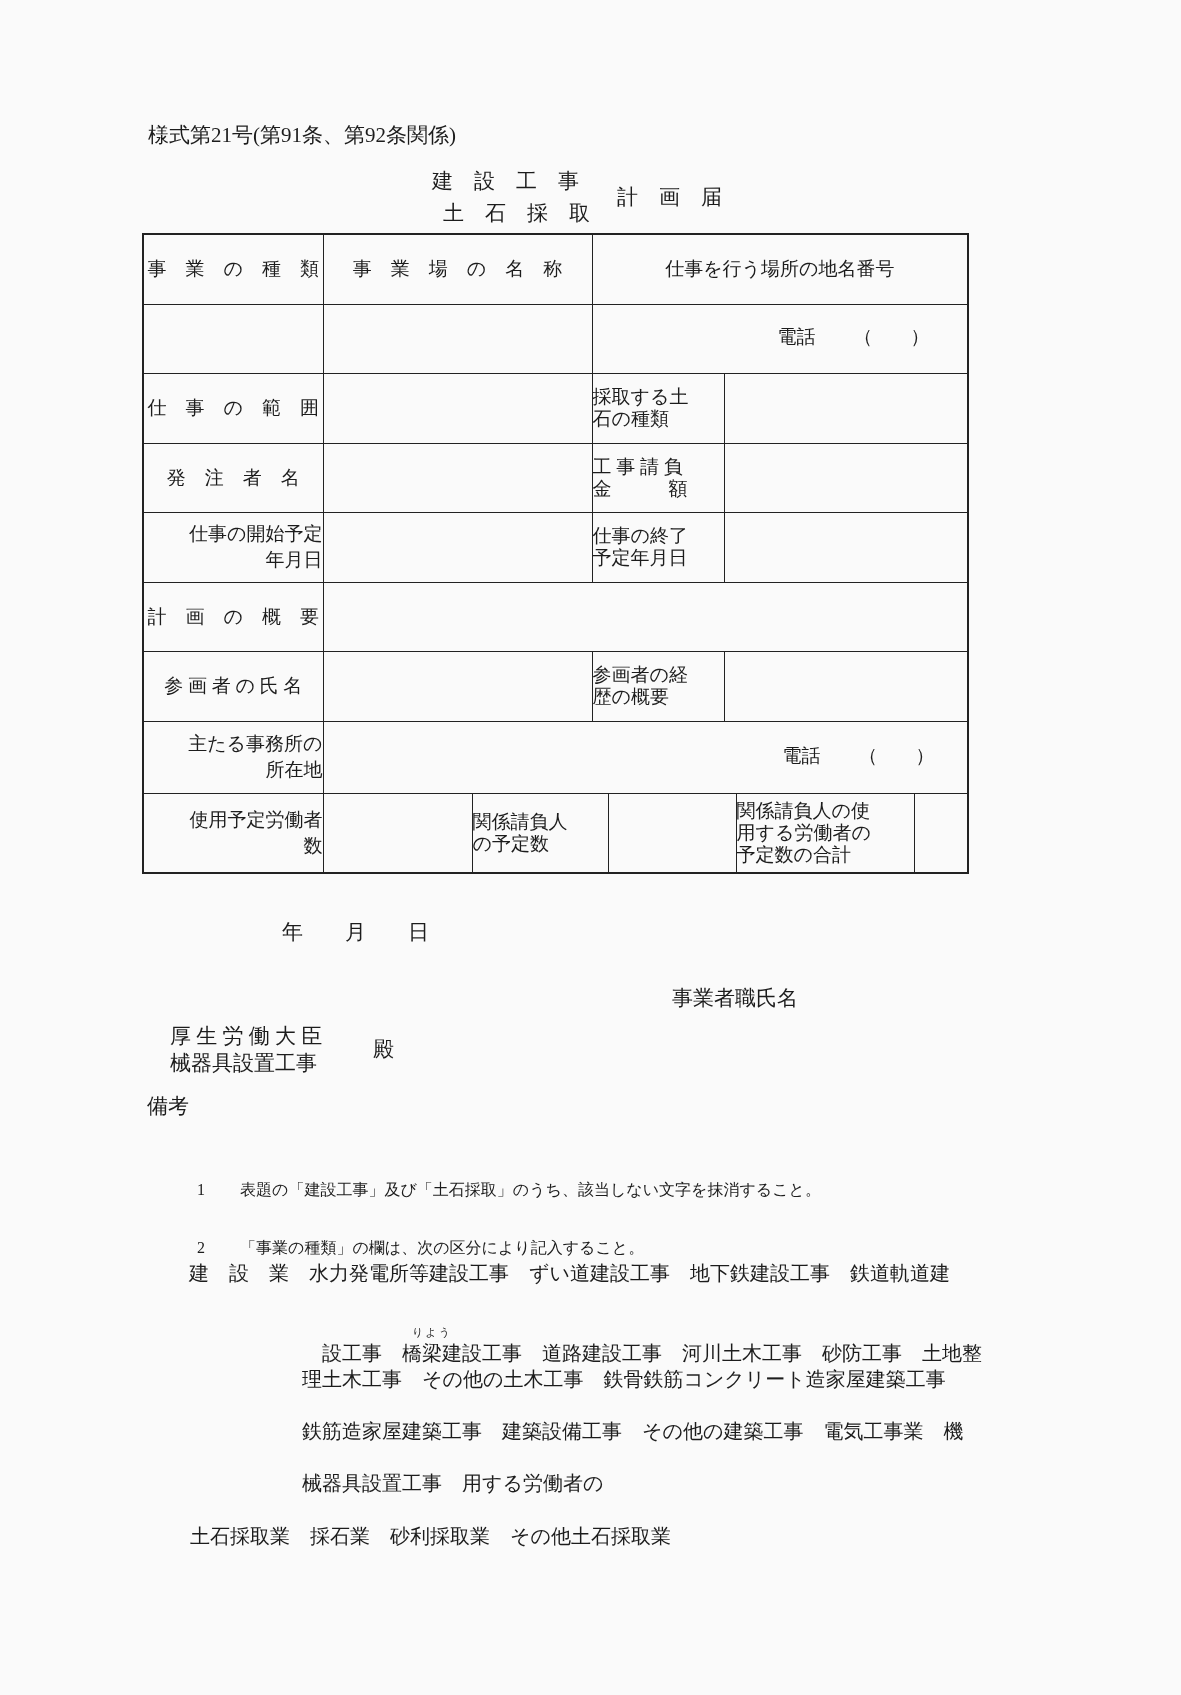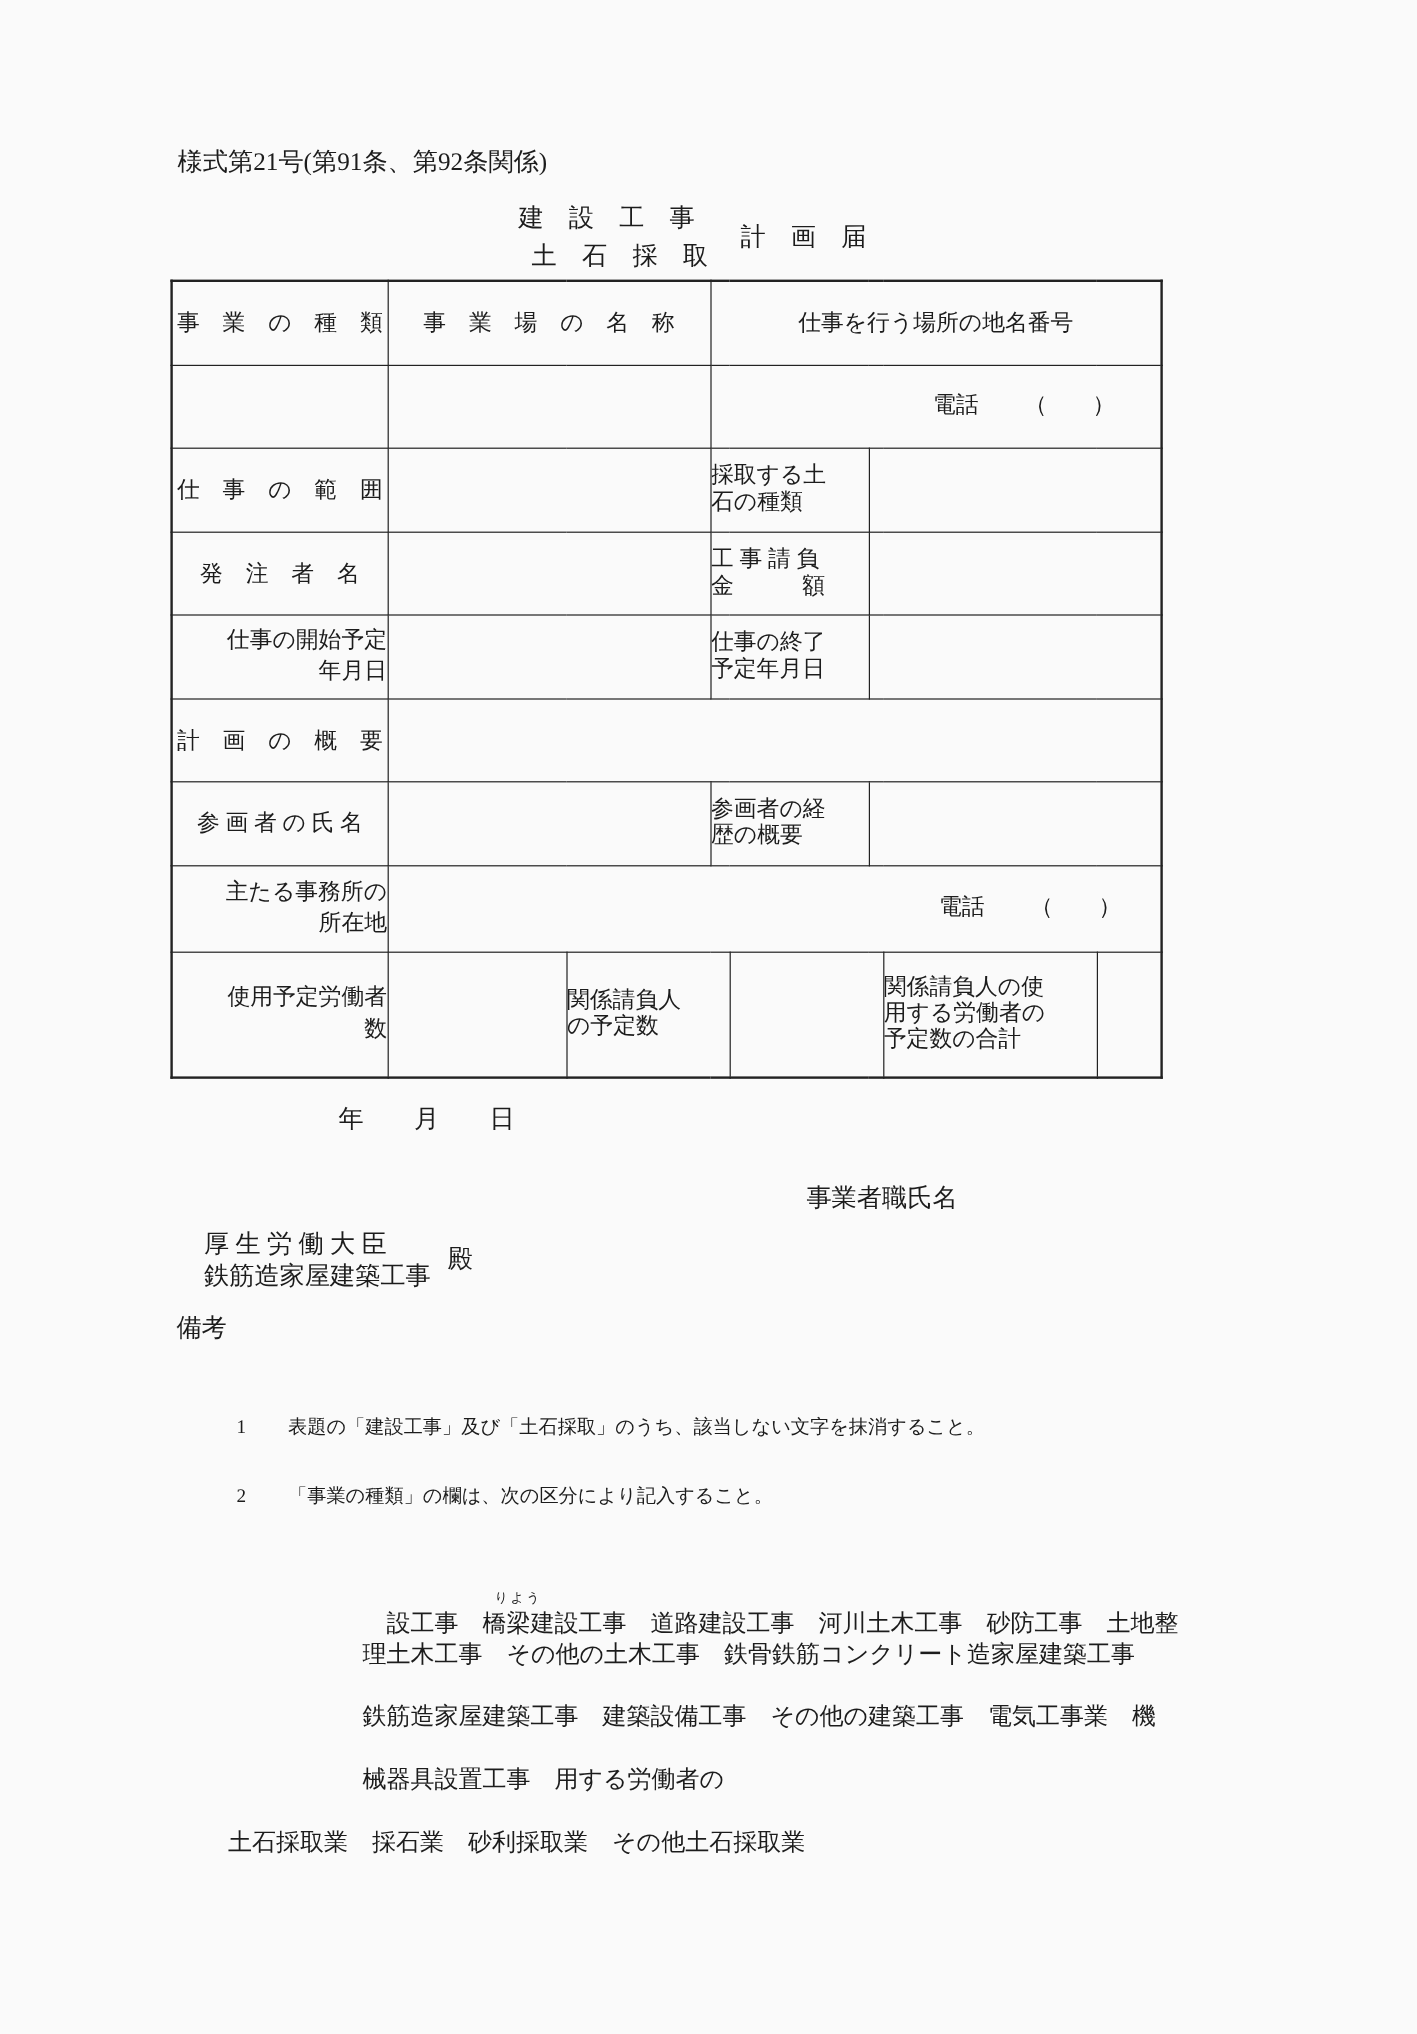--- a/index.html
+++ b/index.html
@@ -115,52 +115,53 @@
 歴の概要</td>
       <td class="input-cell" colspan="3"></td>
     </tr>
     <tr style="height:72px">
       <td class="lbl-left">主たる事務所の
 所在地</td>
       <td class="input-cell telcell" colspan="7">
         <div class="tel-line tel-row8">電話　　（　　）</div>
       </td>
     </tr>
-    <tr style="height:105px">
+    <tr style="height:80px">
       <td class="lbl-left">使用予定労働者
 数</td>
       <td class="input-cell"></td>
       <td class="sublbl" colspan="2">関係請負人
 の予定数</td>
       <td class="input-cell" colspan="2"></td>
       <td class="sublbl">関係請負人の使
 用する労働者の
 予定数の合計</td>
       <td class="input-cell"></td>
     </tr>
   </tbody>
     </table>
 
   <div class="abs fs21" style="left:282px;top:920px;">年　　月　　日</div>
 
   <div class="abs fs21" style="left:672px;top:986px;">事業者職氏名</div>
 
   <div class="abs fs21" style="left:170px;top:1024px;">厚 生 労 働 大 臣</div>
-  <div class="abs fs21" style="left:170px;top:1051px;">鉄筋造家屋建築工事</div>
+  <div class="abs fs21" style="left:170px;top:1051px;">械器具設置工事</div>
   <div class="abs fs21" style="left:373px;top:1037px;">殿</div>
 
   <div class="abs fs21" style="left:147px;top:1094px;">備考</div>
 
   <div class="note" style="left:181px;top:1154px;">
     <span class="num">1</span><span>表題の「建設工事」及び「土石採取」のうち、該当しない文字を抹消すること。</span>
   </div>
   <div class="note" style="left:181px;top:1212px;">
     <span class="num">2</span><span>「事業の種類」の欄は、次の区分により記入すること。</span>
   </div>
 
+  <div class="abs fs20" style="left:189px;top:1261px;">建　設　業　水力発電所等建設工事　ずい道建設工事　地下鉄建設工事　鉄道軌道建</div>
 
   <div class="abs fs20" style="left:302px;top:1317px;">
     <span>設工事　橋</span><span class="ruby-wrap"><span class="rt">りよう</span><span>梁</span></span><span>建設工事　道路建設工事　河川土木工事　砂防工事　土地整</span>
   </div>
 
   <div class="abs fs20" style="left:302px;top:1367px;">理土木工事　その他の土木工事　鉄骨鉄筋コンクリート造家屋建築工事</div>
   <div class="abs fs20" style="left:302px;top:1419px;">鉄筋造家屋建築工事　建築設備工事　その他の建築工事　電気工事業　機</div>
   <div class="abs fs20" style="left:302px;top:1471px;">械器具設置工事　用する労働者の</div>
 
   <div class="abs fs20" style="left:190px;top:1524px;">土石採取業　採石業　砂利採取業　その他土石採取業</div>

